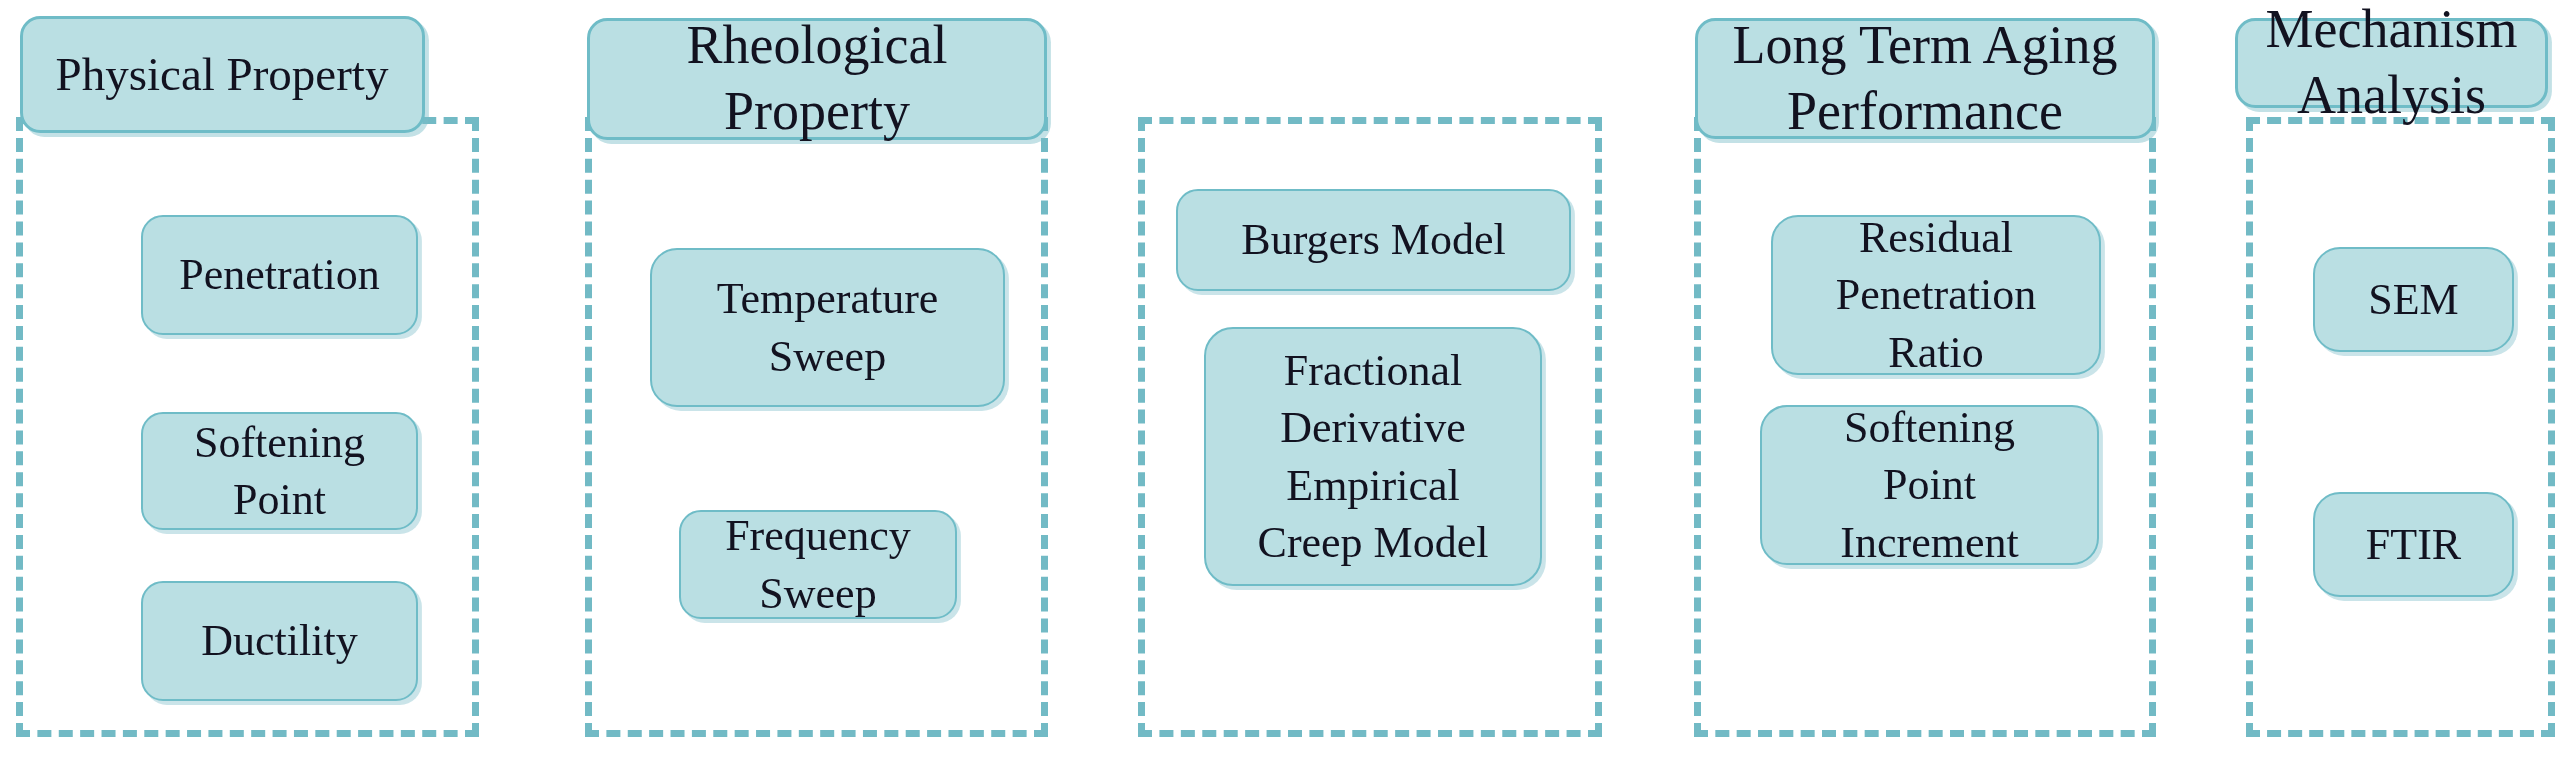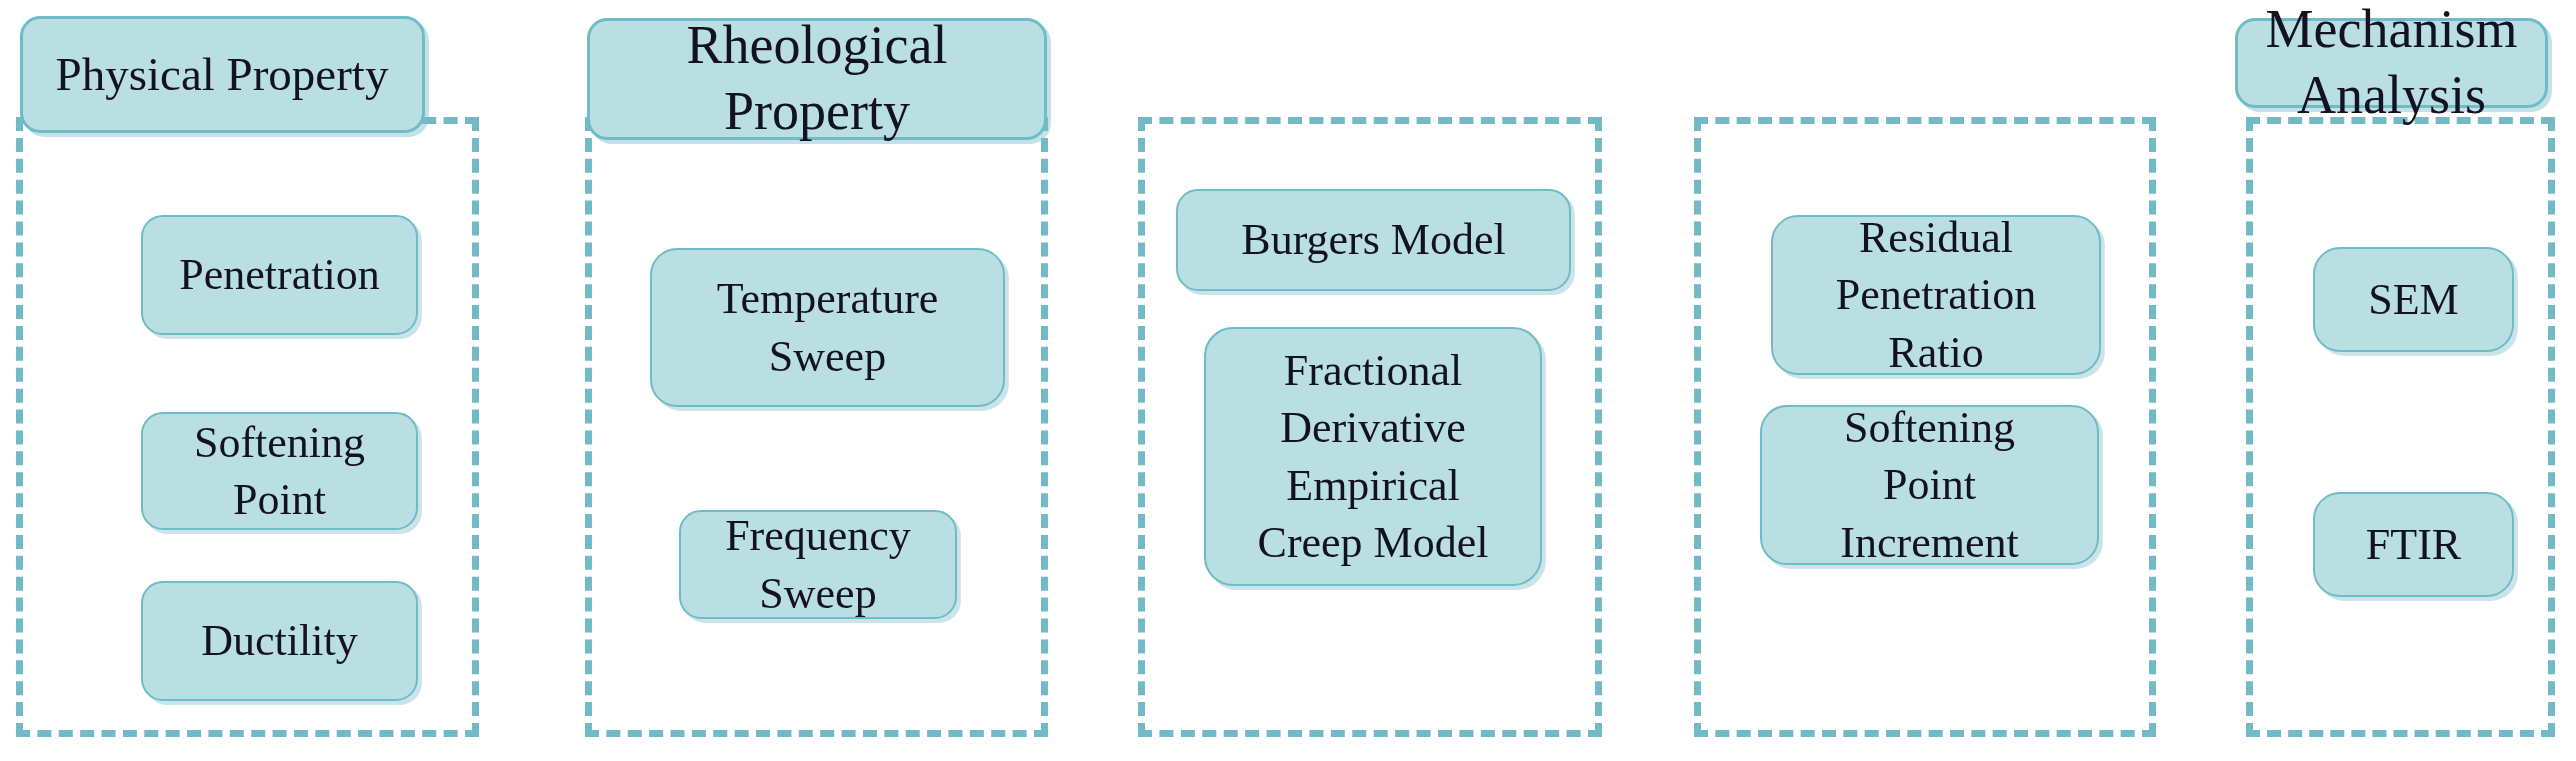--- a/index.html
+++ b/index.html
@@ -80,20 +80,22 @@
 Sweep</div>
 
   <div class="dash-box" style="left:1138px; top:117px; width:464px; height:620px;"></div>
   <div class="node" style="left:1176px; top:189px; width:395px; height:102px;">Burgers Model</div>
   <div class="node r60" style="left:1204px; top:327px; width:338px; height:259px;">Fractional
 Derivative
 Empirical
 Creep Model</div>
 
   <div class="dash-box" style="left:1694px; top:117px; width:462px; height:620px;"></div>
+  <div class="header-box header-2line" style="left:1695px; top:18px; width:460px; height:121px;">Long Term Aging
+Performance</div>
   <div class="node r35" style="left:1771px; top:215px; width:330px; height:160px;">Residual
 Penetration
 Ratio</div>
   <div class="node r35" style="left:1760px; top:405px; width:339px; height:160px;">Softening
 Point
 Increment</div>
 
   <div class="dash-box" style="left:2246px; top:117px; width:309px; height:620px;"></div>
   <div class="header-box header-2line" style="left:2235px; top:18px; width:313px; height:90px;">Mechanism
 Analysis</div>

